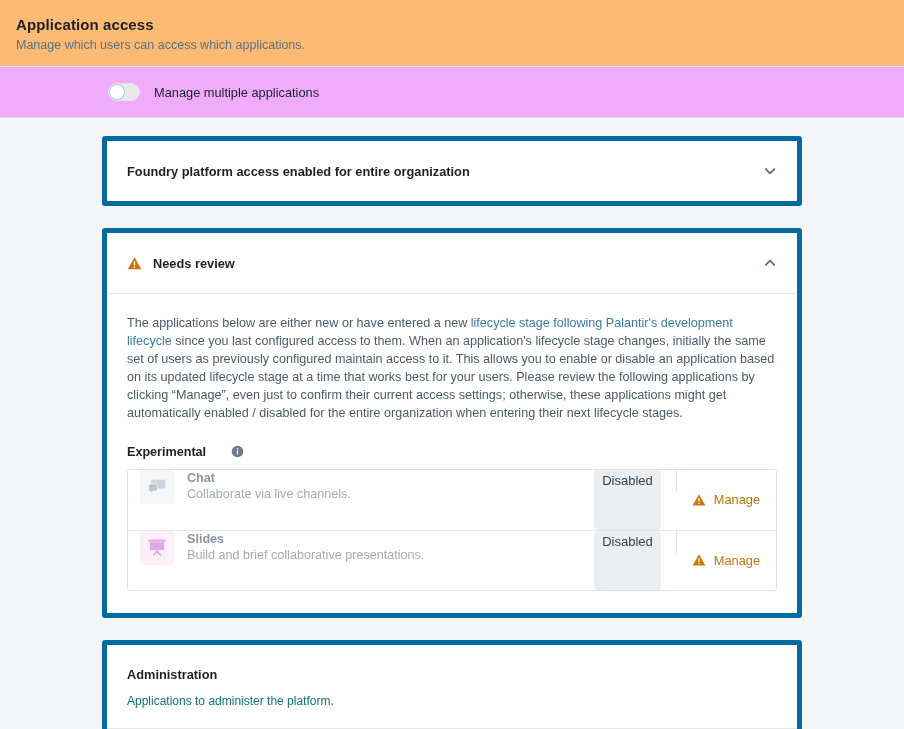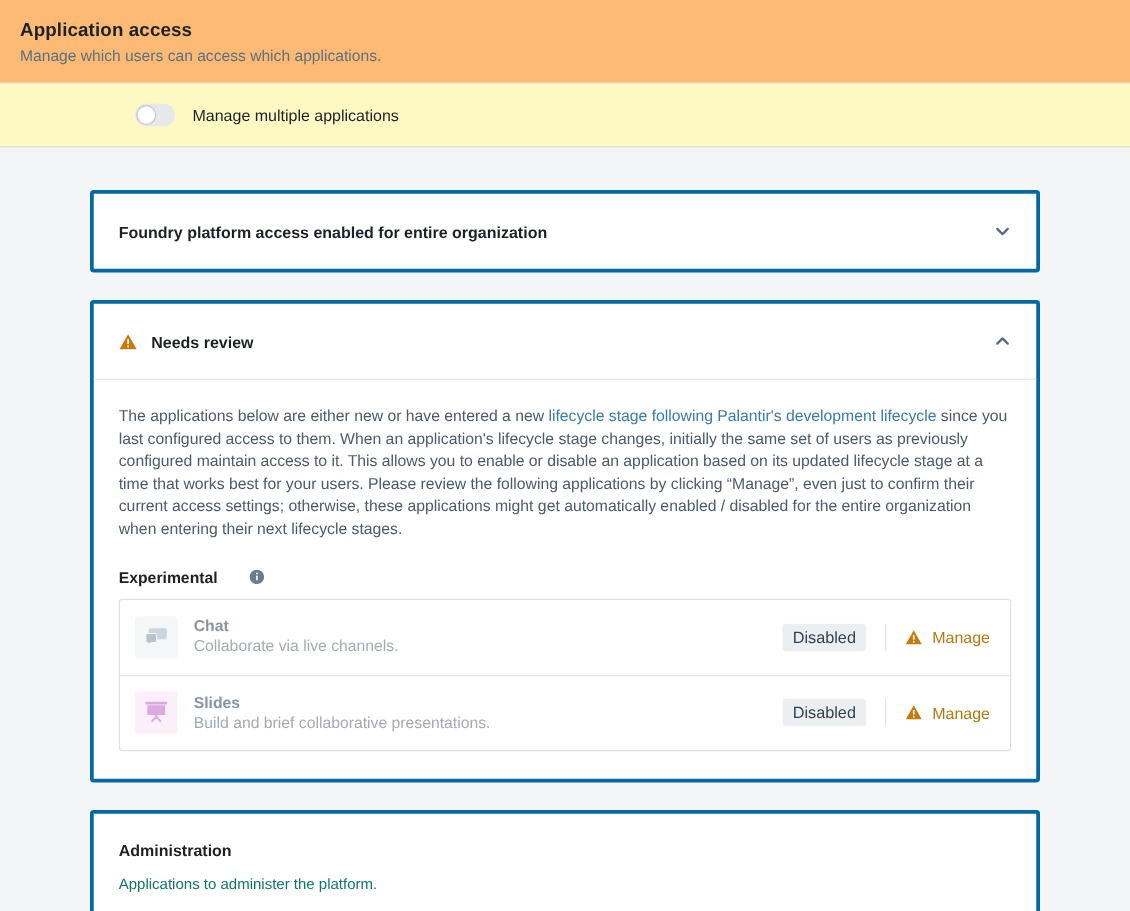--- a/index.html
+++ b/index.html
@@ -25,21 +25,21 @@
     letter-spacing: .1px;
   }
   .page-subtitle {
     font-size: 12.5px;
     color: #5c7080;
     margin: 0;
   }
 
   
   .toggle-bar {
-    background: #fef9c3;
+    background: #f0abfc;
     height: 51px;
     display: flex;
     align-items: center;
     padding-left: 108px;
     border-bottom: 1px solid #dcdfe3;
   }
   .switch {
     width: 32px; height: 18px;
     border-radius: 9px;
     background: #e6e8eb;
@@ -59,24 +59,24 @@
     margin-left: 14px;
     font-size: 12.8px;
     color: #1c2127;
   }
 
   
   .content {
     padding: 18px 0 0 0;
   }
   .card {
-    width: 760px;
-    margin: 16px auto 22px auto;
+    width: 700px;
+    margin: 0 auto 22px auto;
     background: #ffffff;
-    border: 3px solid #0369a1;
+    border: 5px solid #0369a1;
     border-radius: 3px;
   }
   .card.last { margin-bottom: 0; }
 
   .card-header {
     height: 60px;
     display: flex;
     align-items: center;
     padding: 0 20px;
     cursor: pointer;
@@ -117,21 +117,20 @@
   .info-icon { margin-left: 7px; display: flex; align-items: center; }
 
   
   .app-list {
     border: 1px solid #dde1e5;
     border-radius: 3px;
     overflow: hidden;
   }
   .app-row {
     display: flex;
-    align-items: center;
     height: 60px;
     padding: 0 16px 0 12px;
   }
   .app-row + .app-row { border-top: 1px solid #e4e7ea; }
 
   .app-icon {
     width: 34px; height: 34px;
     border-radius: 3px;
     display: flex; align-items: center; justify-content: center;
     flex: 0 0 auto;

